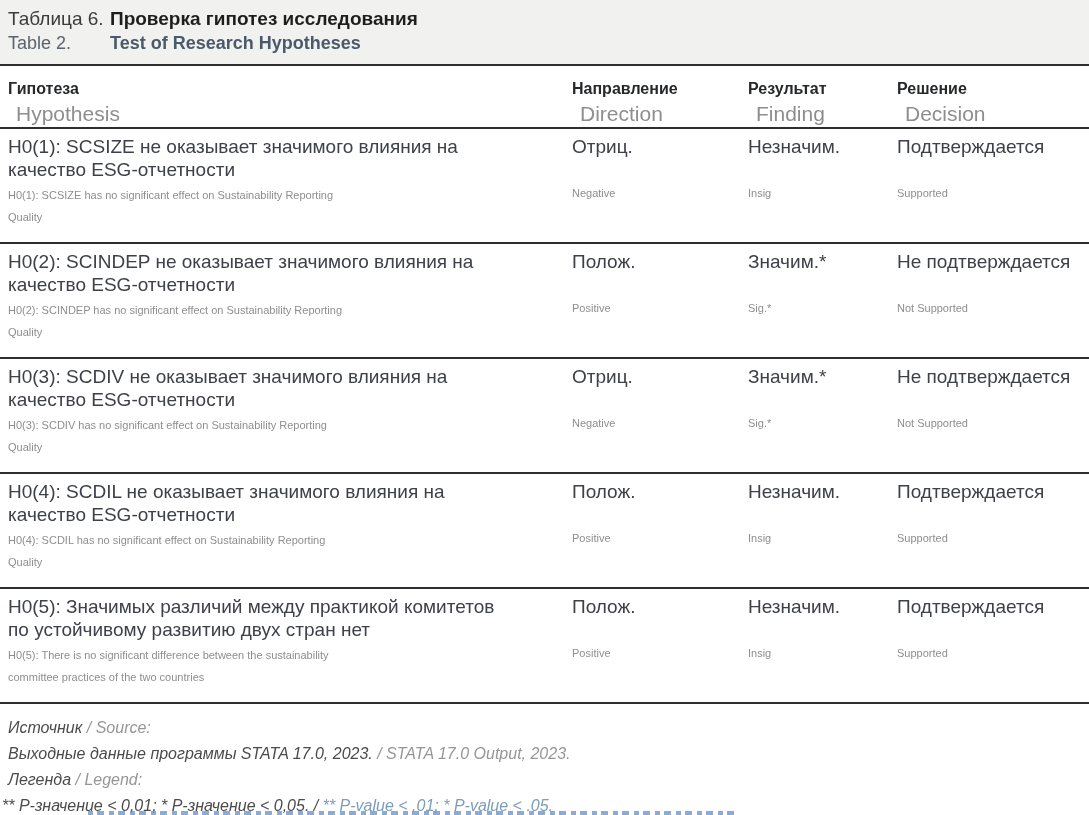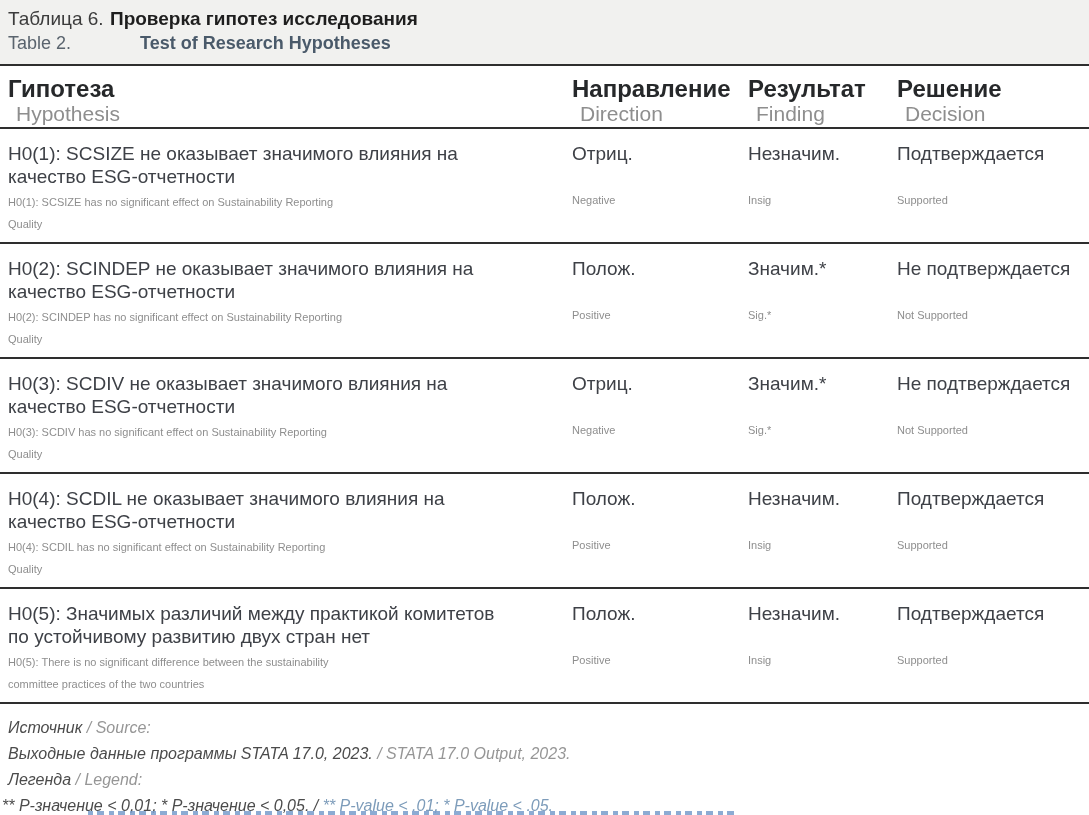--- a/index.html
+++ b/index.html
@@ -14,29 +14,29 @@
   body{font-family:"Liberation Sans","DejaVu Sans",sans-serif;background:#fff;}
   .page{position:relative;width:1089px;height:815px;background:#fff;overflow:hidden;}
 
   
   .title-band{background:var(--band-bg);height:66px;padding:6px 12px 0 8px;border-bottom:2px solid var(--rule);}
   .title-line{display:flex;align-items:baseline;line-height:25px;}
   .t-label{display:inline-block;width:102px;flex:0 0 102px;}
   .title-line.ru .t-label{font-size:19px;color:var(--title-ru-label);}
   .title-line.ru .t-main{font-size:19px;font-weight:bold;color:var(--title-ru-bold);}
   .title-line.en .t-label{font-size:18px;color:var(--title-en-label);}
-  .title-line.en .t-main{font-size:18px;font-weight:bold;color:var(--title-en-bold);margin-left:30px;}
+  .title-line.en .t-main{font-size:18px;font-weight:bold;color:var(--title-en-bold);}
 
   
   .grid-row{display:grid;grid-template-columns:564px 176px 149px 1fr;padding-left:8px;}
   .thead{height:63px;padding-top:11px;border-bottom:2px solid var(--rule);}
-  .thead .ru{font-size:24px;font-weight:bold;color:#26282a;line-height:23px;}
+  .thead .ru{font-size:16px;font-weight:bold;color:#26282a;line-height:23px;}
   .thead .en{font-size:21px;color:var(--en-text);line-height:23px;margin-top:2px;margin-left:8px;}
 
-  .trow{height:115px;padding-top:13px;border-bottom:2px solid var(--rule);}
+  .trow{height:115px;padding-top:6px;border-bottom:2px solid var(--rule);}
   .trow .ru{font-size:19px;color:var(--ru-text);line-height:23px;}
   .trow .en{font-size:11px;color:var(--en-text);line-height:22px;margin-top:3px;}
   .trow .val-en{margin-top:24px;}
   .pre{white-space:pre-line;}
   .cell{padding-right:6px;}
 
   
   .tfoot{padding:11px 0 0 8px;font-style:italic;font-size:16px;line-height:26px;}
   .f-dark{color:var(--footer-dark);}
   .f-gray{color:var(--footer-gray);}

